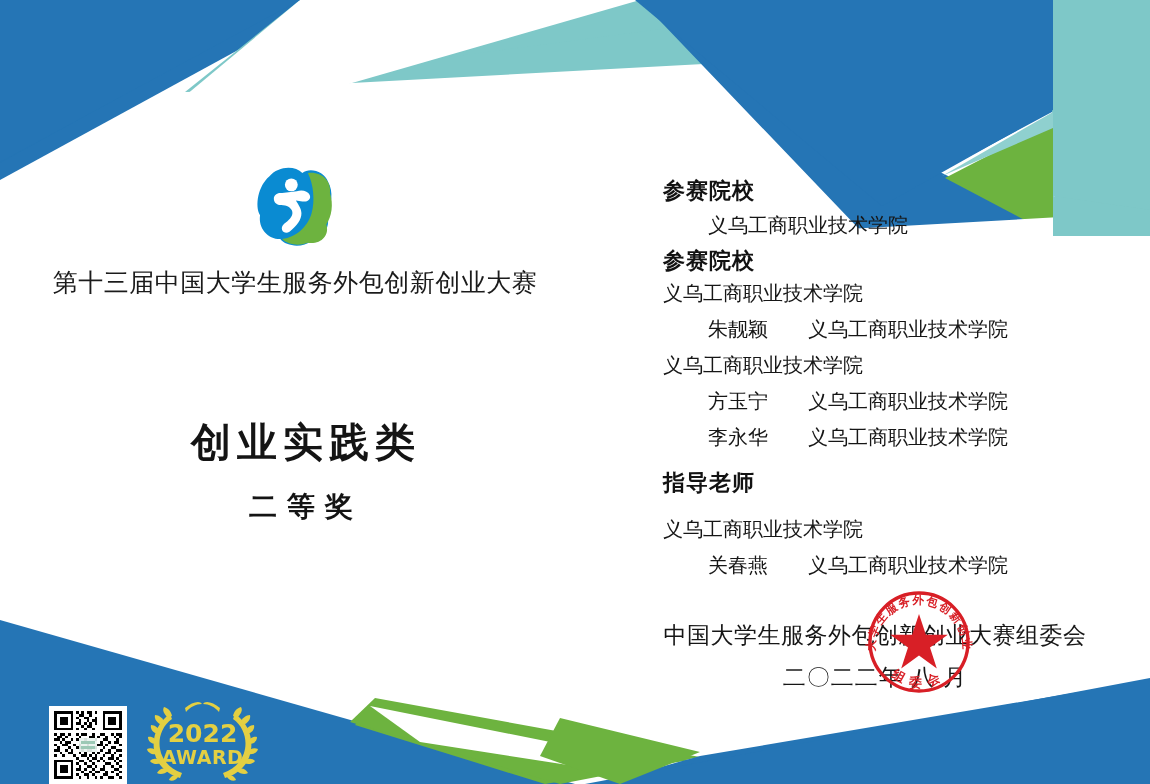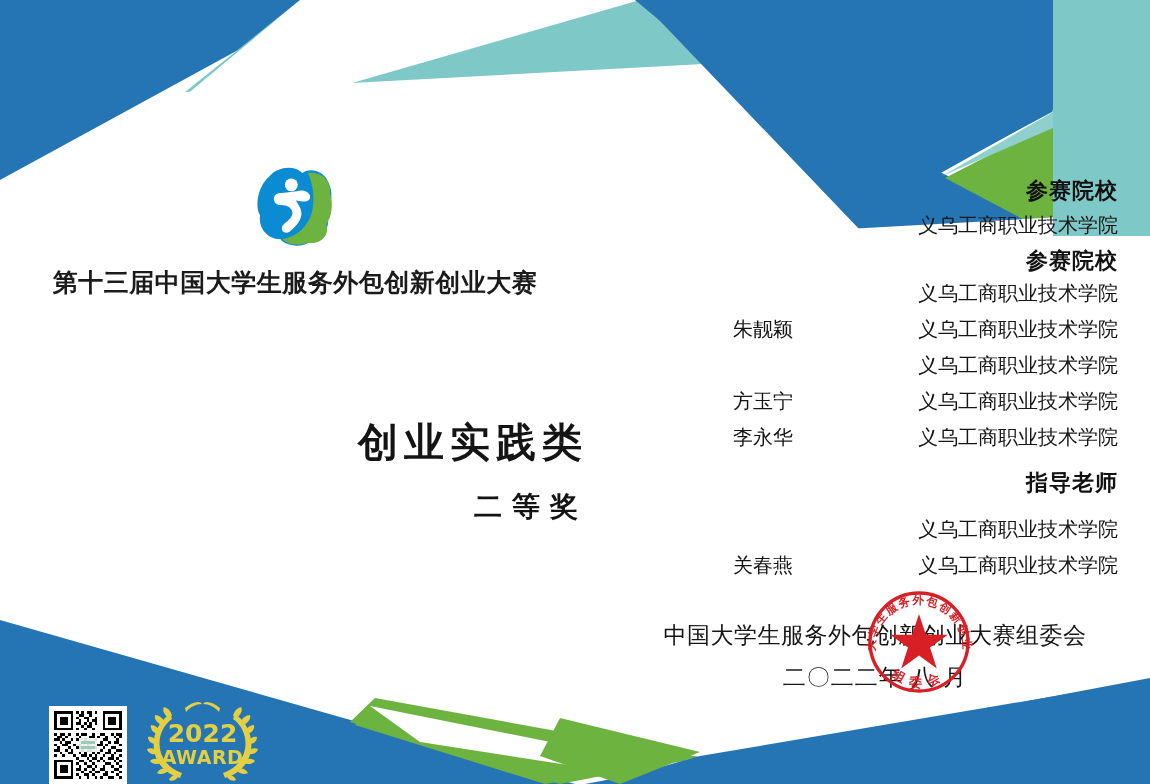--- a/index.html
+++ b/index.html
@@ -41,56 +41,55 @@
     text-align: center;
   }
   #contest-logo {
     width: 92px;
     height: 92px;
     margin: 0 auto 14px auto;
     display: block;
   }
   #contest-title {
     font-size: 25px;
-    font-weight: 700;
+    font-weight: 400;
     color: #1b1b1b;
     letter-spacing: 0.5px;
     white-space: nowrap;
     font-family: "DejaVu Sans", "Liberation Sans", sans-serif;
   }
   #award-block {
     position: absolute;
-    left: 8px;
+    left: 16px;
     top: 415px;
     width: 580px;
-    text-align: right;
+    text-align: center;
   }
   #award-category {
     font-size: 40px;
     font-weight: bold;
     color: #141414;
     letter-spacing: 6px;
     margin-bottom: 18px;
     font-family: "DejaVu Sans", "Liberation Sans", sans-serif;
   }
   #award-level {
     font-size: 28px;
     font-weight: bold;
     color: #141414;
     letter-spacing: 10px;
     font-family: "DejaVu Sans", "Liberation Sans", sans-serif;
   }
 
   
   #details-panel {
     position: absolute;
-    left: 648px;
+    left: 663px;
     top: 176px;
     width: 470px;
-    text-align: right;
   }
   .section-heading {
     font-size: 22px;
     font-weight: bold;
     color: #121212;
     letter-spacing: 1px;
     margin: 0 0 4px 0;
     font-family: "DejaVu Sans", "Liberation Sans", sans-serif;
   }
   .person-row {

